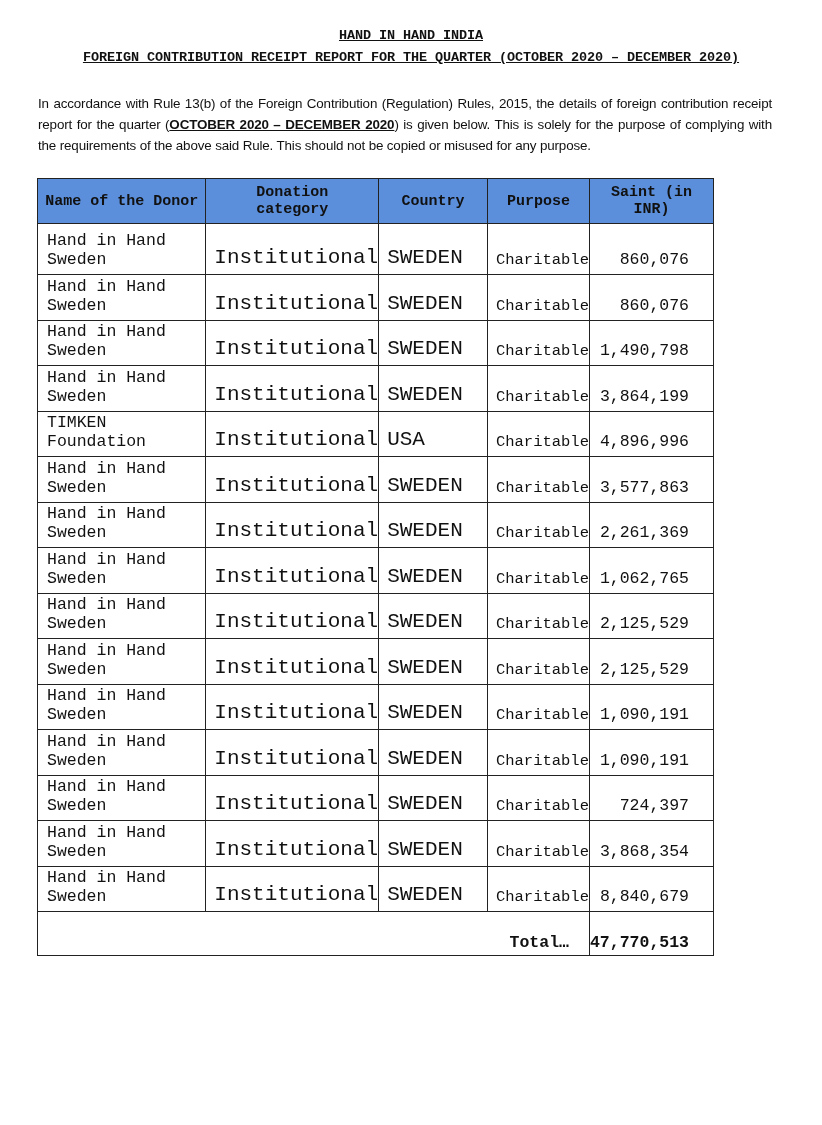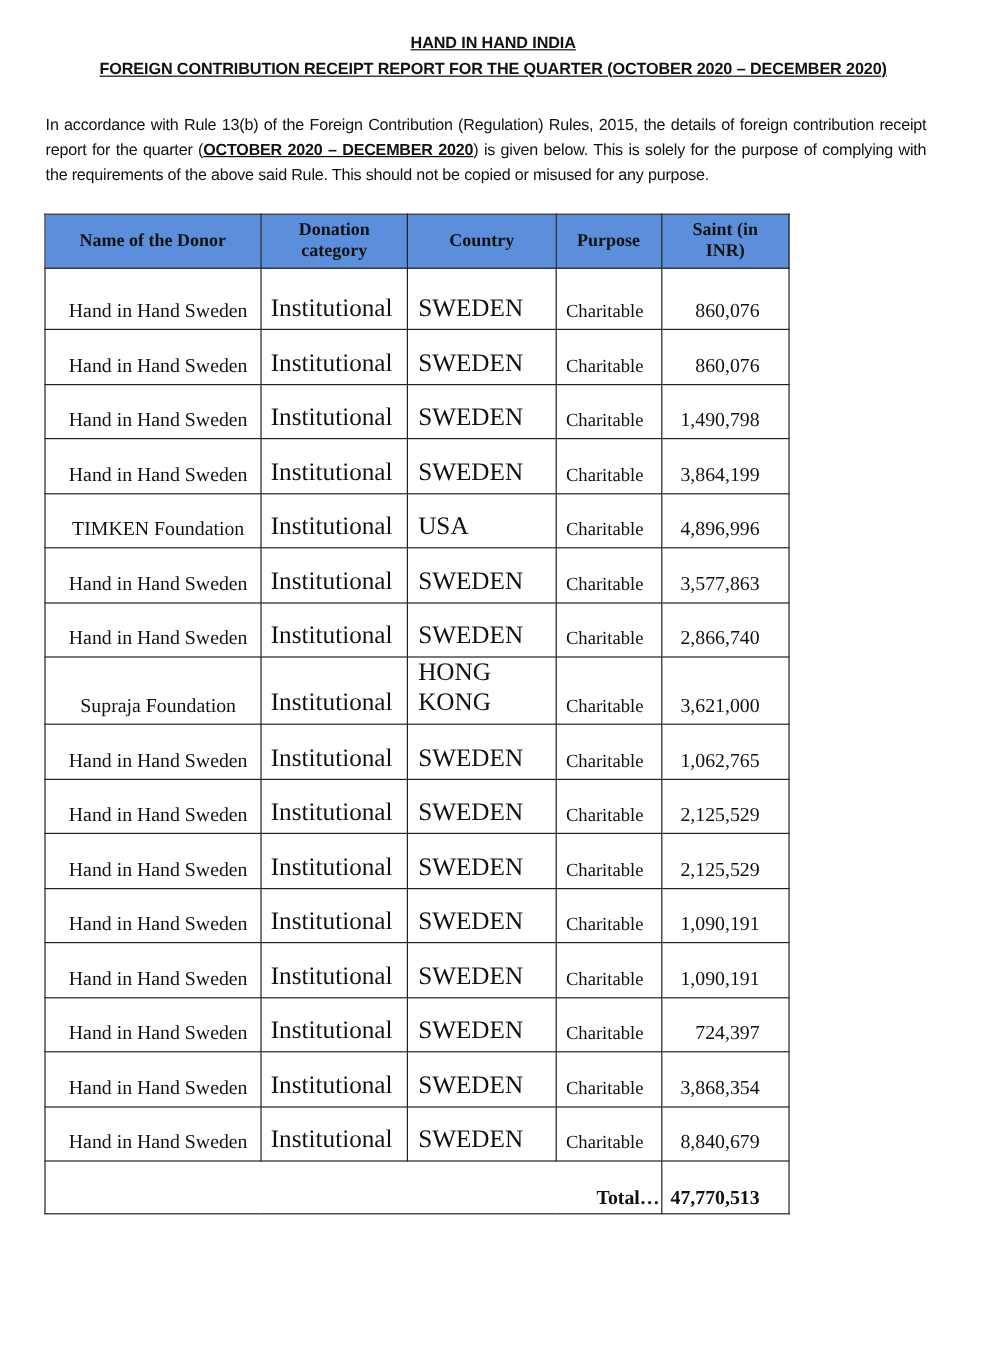--- a/index.html
+++ b/index.html
@@ -1,51 +1,51 @@
 <!DOCTYPE html>
 <html><head>
 <meta charset="utf-8">
 <style>
   html, body { margin: 0; padding: 0; background: #ffffff; }
   body { width: 822px; height: 1125px; position: relative; overflow: hidden; color: #111; }
   .title {
     position: absolute; left: 0; width: 822px; text-align: center;
-    font-family: Liberation Sans, sans-serif; font-weight: bold;
+    font-family: Liberation Mono, monospace; font-weight: bold;
     text-decoration: underline; font-size: 13.5px; letter-spacing: -0.1px;
   }
   #t1 { top: 28px; }
   #t2 { top: 50px; }
   .intro {
     position: absolute; left: 38px; top: 93px; width: 734px;
     font-family: "Liberation Sans", sans-serif; font-size: 13.4px; line-height: 21px;
     text-align: justify; letter-spacing: -0.15px;
   }
   .intro b { text-decoration: underline; }
   table {
-    position: absolute; left: 37px; top: 178px; width: 621px;
+    position: absolute; left: 37px; top: 178px; width: 677px;
     border-collapse: collapse;
-    font-family: Liberation Serif, serif;
+    font-family: Liberation Mono, monospace;
   }
   th, td { border: 1.5px solid #222; padding: 0; }
   thead th {
     background: #5b8fdb; height: 44px; font-weight: bold; font-size: 15px;
     line-height: 17px; text-align: center; vertical-align: middle;
   }
   td { font-size: 16.5px; vertical-align: bottom; padding-bottom: 5px; }
   tbody tr { height: 45.5px; }
   tbody tr:first-child { height: 51px; }
-  td.c-name { padding-left: 9px; text-align: center; }
+  td.c-name { padding-left: 9px; }
   td.c-cat { padding-left: 8px; font-size: 21px; }
   td.c-country { padding-left: 8px; font-size: 21px; margin-top: 38px; }
   td.c-purpose { padding-left: 8px; font-size: 15.5px; }
   td.c-amt { text-align: right; padding-right: 24px; }
   td.small { font-size: 13px; line-height: 15px; }
   tr.total-row { height: 44px; }
   tr.total-row td { font-weight: bold; padding-bottom: 3px; }
-  td.total-label { text-align: right; padding-right: 1px; }
+  td.total-label { text-align: right; padding-right: 20px; }
   col.w1 { width: 257px; }
   col.w2 { width: 133px; }
   col.w3 { width: 145px; }
   col.w4 { width: 100px; }
   col.w5 { width: 112px; }
 </style>
 </head>
 <body>
 
 <div class="title" id="t1">HAND IN HAND INDIA</div>
@@ -111,28 +111,21 @@
         <td class="c-cat">Institutional</td>
         <td class="c-country">SWEDEN</td>
         <td class="c-purpose">Charitable</td>
         <td class="c-amt">3,577,863</td>
       </tr>
       <tr>
         <td class="c-name">Hand in Hand Sweden</td>
         <td class="c-cat">Institutional</td>
         <td class="c-country">SWEDEN</td>
         <td class="c-purpose">Charitable</td>
-        <td class="c-amt">2,866,740</td>
-      </tr>
-      <tr>
-        <td class="c-name">Supraja Foundation</td>
-        <td class="c-cat">Institutional</td>
-        <td class="c-country">HONG KONG</td>
-        <td class="c-purpose">Charitable</td>
-        <td class="c-amt">3,621,000</td>
+        <td class="c-amt">2,261,369</td>
       </tr>
       <tr>
         <td class="c-name">Hand in Hand Sweden</td>
         <td class="c-cat">Institutional</td>
         <td class="c-country">SWEDEN</td>
         <td class="c-purpose">Charitable</td>
         <td class="c-amt">1,062,765</td>
       </tr>
       <tr>
         <td class="c-name">Hand in Hand Sweden</td>

